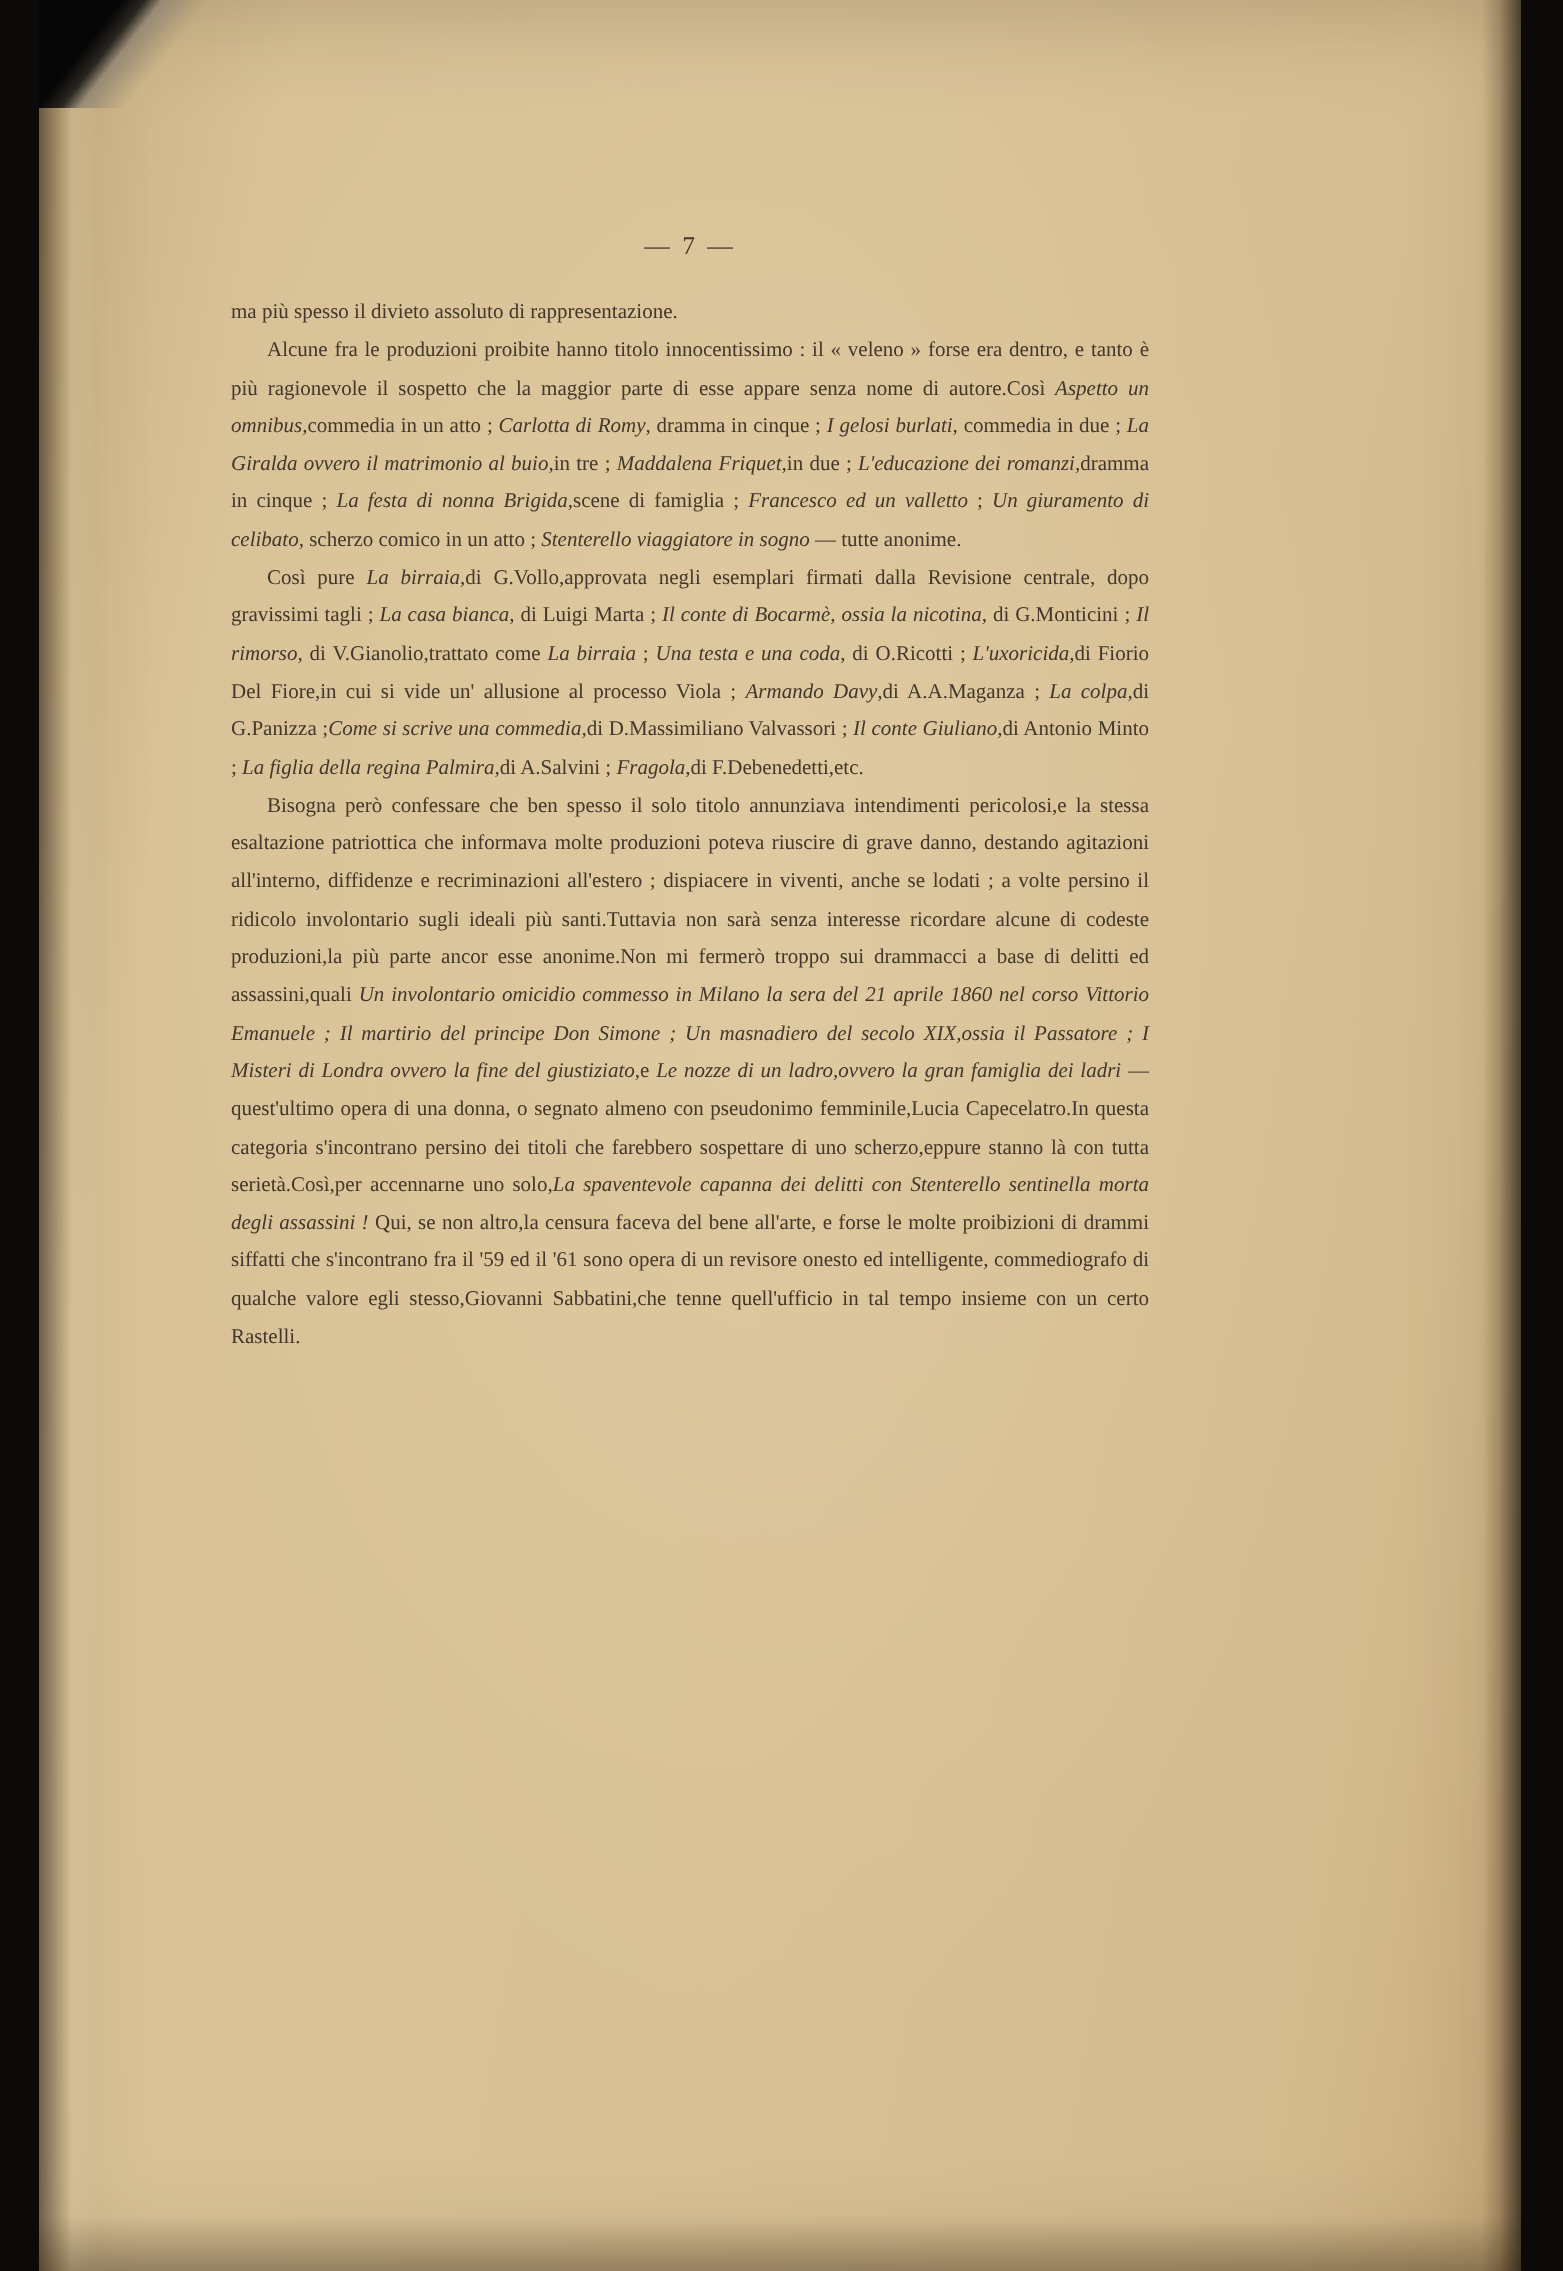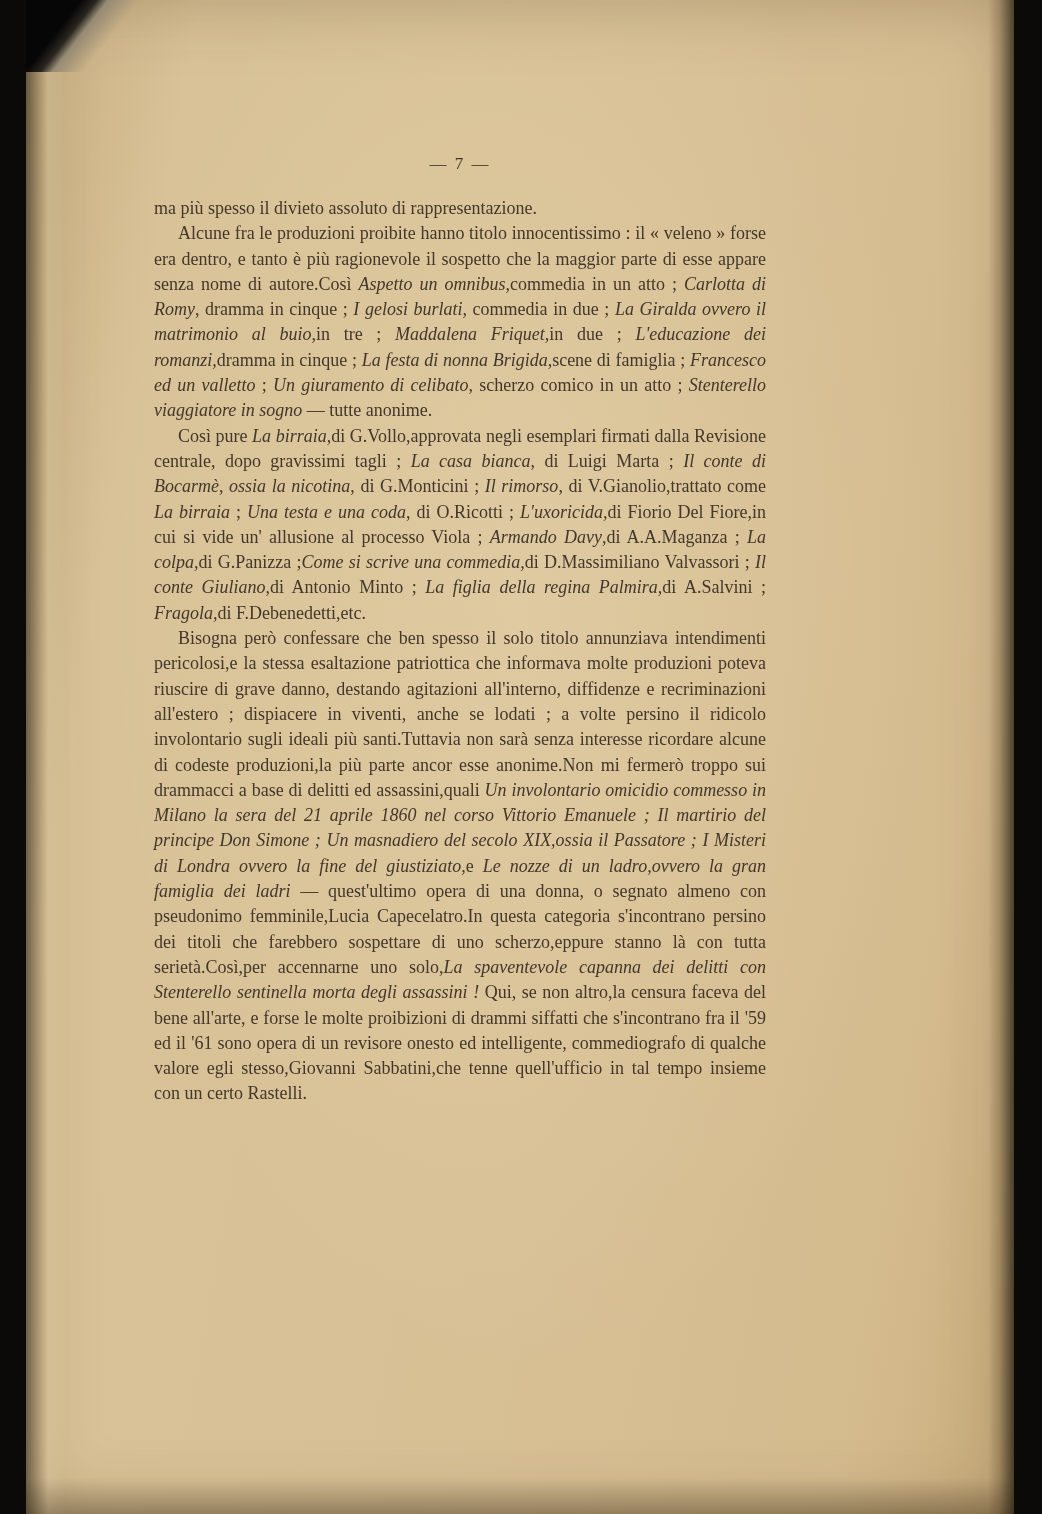--- a/index.html
+++ b/index.html
@@ -50,21 +50,21 @@
     position:absolute;
     left:128px;top:154px;width:612px;
     text-align:center;
     font-size:17px;
     letter-spacing:2px;
     color:var(--ink);
   }
   .text-block{
     position:absolute;
     left:128px;top:196px;width:612px;
-    font-size:18px;
+    font-size:14px;
     line-height:25.3px;
     color:var(--ink);
     text-align:justify;
     font-family:Liberation Serif, serif;
   }
   .text-block p{margin:0;}
   .text-block p.indent{text-indent:24px;}
   .text-block i{font-style:italic;}
 </style>
 </head>

